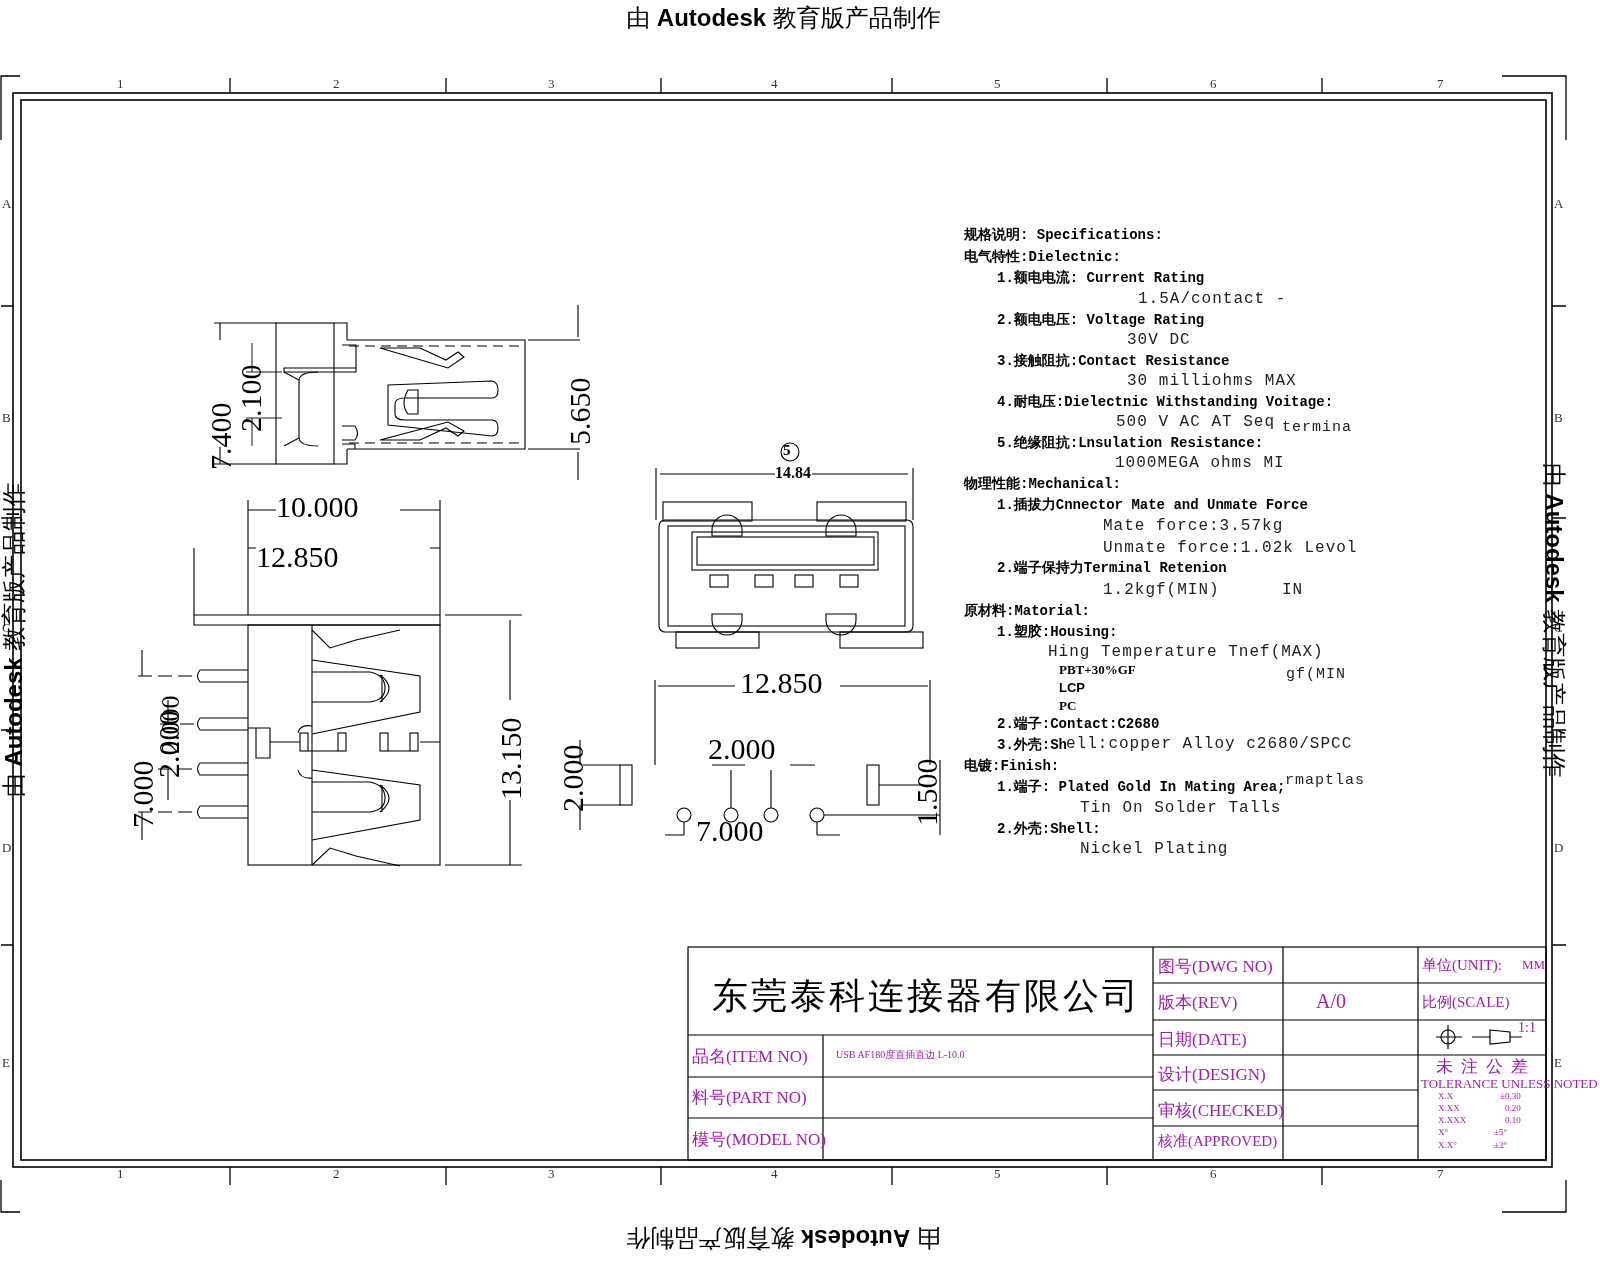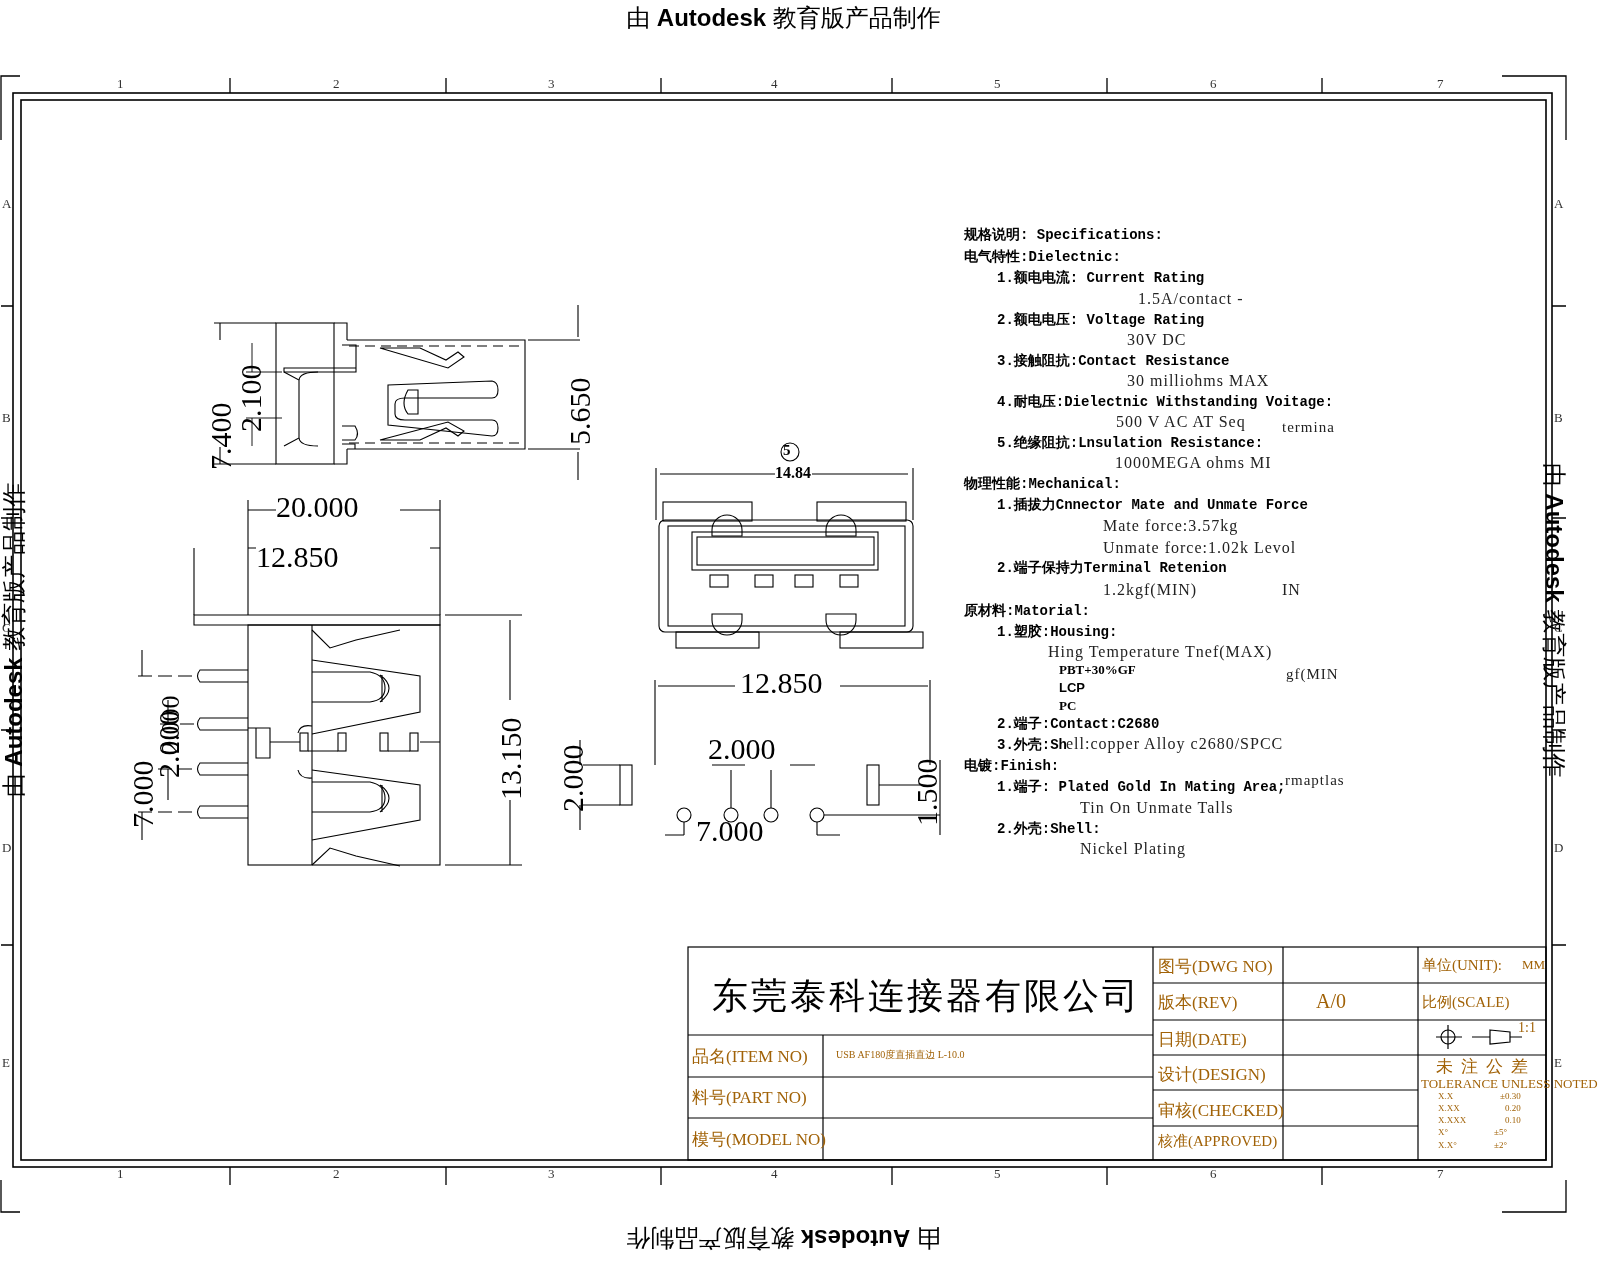--- a/index.html
+++ b/index.html
@@ -9,23 +9,23 @@
   .wm{font-family:"Liberation Sans",sans-serif;font-size:24px;color:#000;}
   .wm b{font-weight:bold;}
   .wm-top{left:0;width:1567px;top:2px;text-align:center;}
   .wm-bot{left:0;width:1567px;top:1222px;text-align:center;transform:rotate(180deg);}
   .wm-left{left:14px;top:640px;transform:translate(-50%,-50%) rotate(-90deg);transform-origin:center;}
   .wm-right{left:1554px;top:620px;transform:translate(-50%,-50%) rotate(90deg);transform-origin:center;}
   .zone{font-family:"Liberation Serif",serif;font-size:13px;color:#333;}
   .dim{font-family:"Liberation Serif",serif;font-size:30px;}
   .dimv{font-family:"Liberation Serif",serif;font-size:30px;transform:rotate(-90deg);transform-origin:left top;}
   .spec-h{font-family:"Liberation Mono",monospace;font-weight:bold;font-size:14px;}
-  .spec-v{font-family:Liberation Serif, serif;font-size:16px;font-weight:300;letter-spacing:1px;color:#222;}
+  .spec-v{font-family:Liberation Mono, monospace;font-size:16px;font-weight:300;letter-spacing:1px;color:#222;}
   .spec-b{font-family:"Liberation Sans",sans-serif;font-weight:bold;font-size:13px;}
-  .tb{font-family:"Liberation Serif",serif;color:#a16207;}
+  .tb{font-family:"Liberation Serif",serif;color:#a21caf;}
   .tb-lbl{font-size:17px;}
   .tb-small{font-size:9px;}
   .company{font-family:"Liberation Serif",serif;font-size:36px;letter-spacing:3px;}
 </style>
 </head>
 <body>
 
 <div class="abs wm wm-top">
   <span>由</span>
   <b>Autodesk</b>
@@ -190,21 +190,21 @@
 <div class="abs zone" style="left:1554px;top:196px">A</div>
 <div class="abs zone" style="left:1554px;top:410px">B</div>
 <div class="abs zone" style="left:1554px;top:620px">C</div>
 <div class="abs zone" style="left:1554px;top:840px">D</div>
 <div class="abs zone" style="left:1554px;top:1055px">E</div>
 
 <div class="abs dimv" style="left:204px;top:470px">7.400</div>
 <div class="abs dimv" style="left:234px;top:432px">2.100</div>
 <div class="abs dimv" style="left:563px;top:445px">5.650</div>
 
-<div class="abs dim" style="left:276px;top:490px">20.000</div>
+<div class="abs dim" style="left:276px;top:490px">10.000</div>
 <div class="abs dim" style="left:256px;top:540px">12.850</div>
 <div class="abs dimv" style="left:494px;top:800px">13.150</div>
 <div class="abs dimv" style="left:126px;top:828px">7.000</div>
 <div class="abs dimv" style="left:152px;top:778px">2.000</div>
 <div class="abs dimv" style="left:156px;top:754px;font-size:26px">2.000</div>
 
 <div class="abs" style="left:783px;top:442px;font-family:'Liberation Serif',serif;font-size:15px;font-weight:bold">5</div>
 <div class="abs" style="left:775px;top:464px;font-family:'Liberation Serif',serif;font-size:16px;font-weight:bold">14.84</div>
 
 <div class="abs dim" style="left:740px;top:666px">12.850</div>
@@ -249,21 +249,21 @@
   <div class="abs spec-b" style="left:1059px;top:662px;font-family:'Liberation Serif',serif">PBT+30%GF</div>
   <div class="abs spec-b" style="left:1059px;top:680px">LCP</div>
   <div class="abs spec-b" style="left:1059px;top:698px;font-family:'Liberation Serif',serif">PC</div>
   <div class="abs spec-h" style="left:997px;top:715px">2.端子:Contact:C2680</div>
   <div class="abs spec-h" style="left:997px;top:736px">3.外壳:Sh</div>
   <div class="abs spec-v" style="left:1066px;top:735px">ell:copper Alloy c2680/SPCC</div>
 
   <div class="abs spec-h" style="left:964px;top:757px">电镀:Finish:</div>
   <div class="abs spec-h" style="left:997px;top:778px">1.端子: Plated Gold In Mating Area;</div>
   <div class="abs spec-v" style="left:1285px;top:772px;font-size:15px">rmaptlas</div>
-  <div class="abs spec-v" style="left:1080px;top:799px">Tin On Unmate Talls</div>
+  <div class="abs spec-v" style="left:1080px;top:799px">Tin On Solder Talls</div>
   <div class="abs spec-h" style="left:997px;top:820px">2.外壳:Shell:</div>
   <div class="abs spec-v" style="left:1080px;top:840px">Nickel Plating</div>
 </div>
 
 <div>
   <div class="abs company" style="left:712px;top:972px">东莞泰科连接器有限公司</div>
 
   <div class="abs tb tb-lbl" style="left:692px;top:1045px">品名(ITEM NO)</div>
   <div class="abs tb" style="left:836px;top:1048px;font-size:10px">USB AF180度直插直边 L-10.0</div>
   <div class="abs tb tb-lbl" style="left:692px;top:1086px">料号(PART NO)</div>

